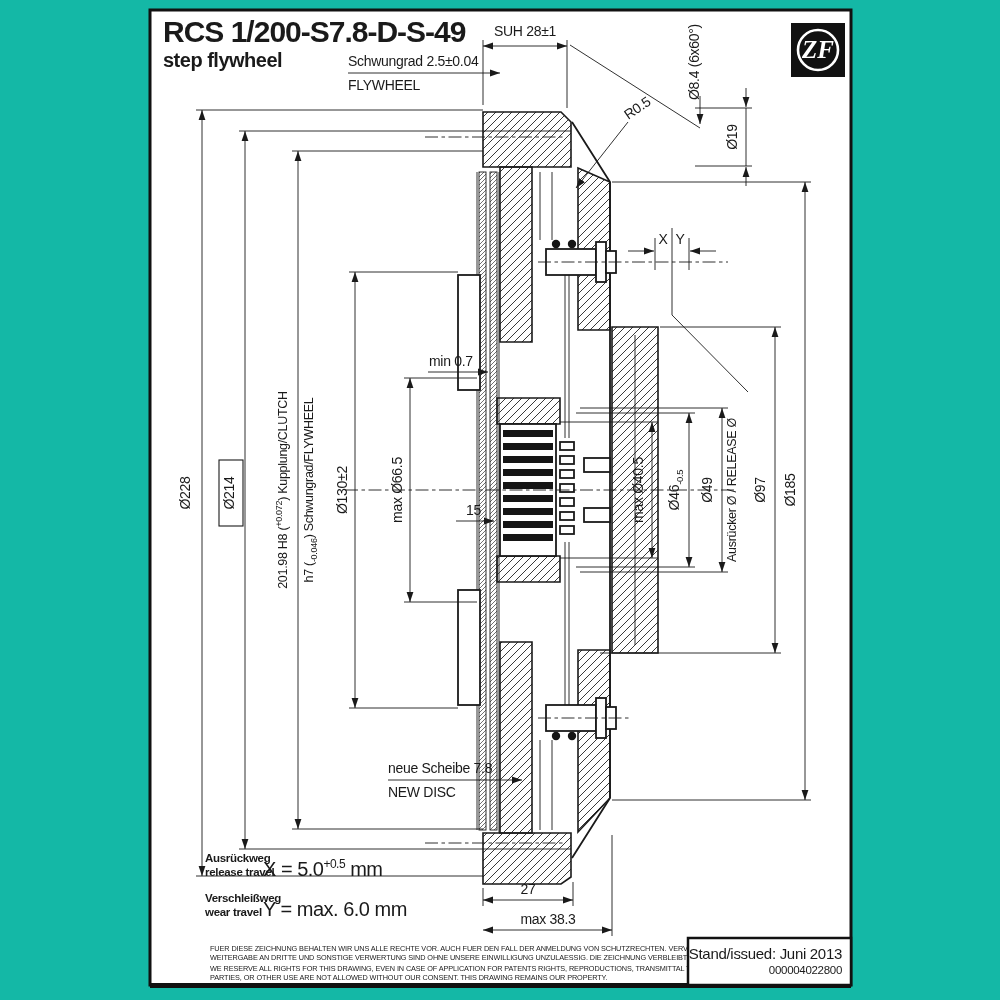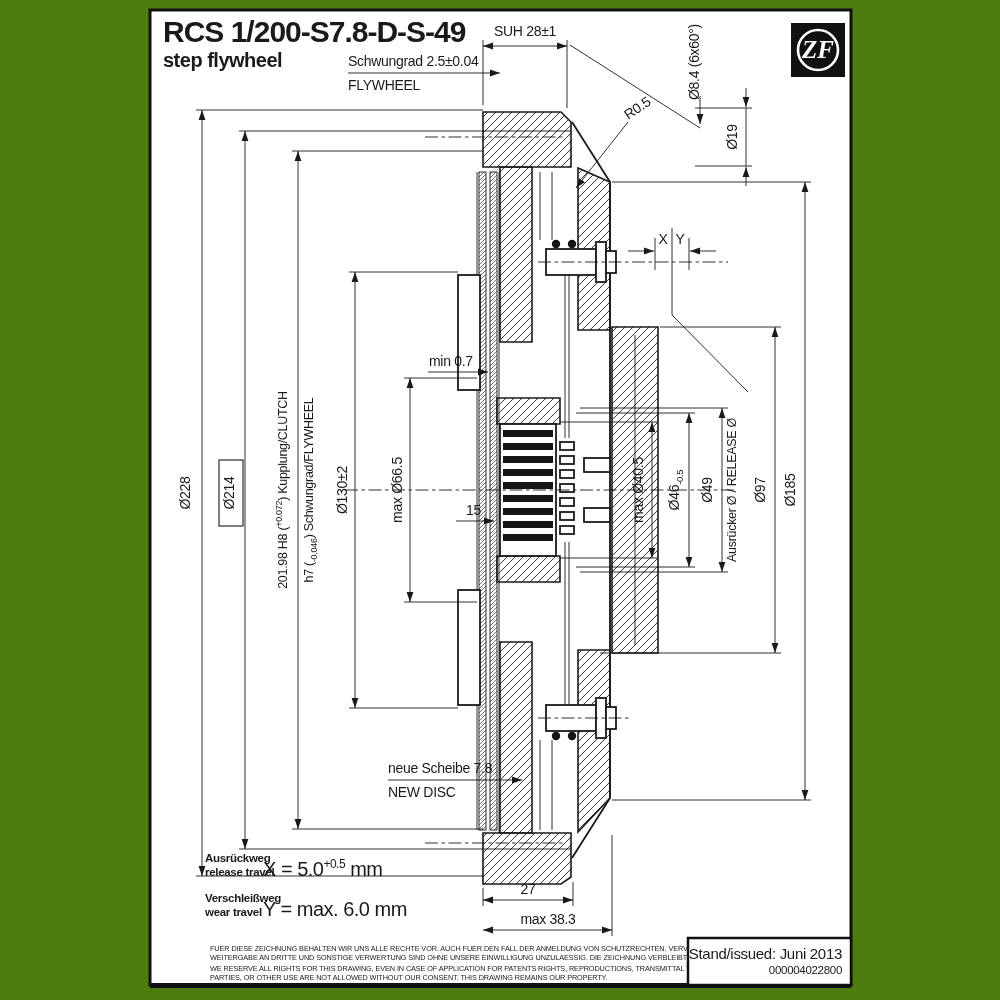--- a/index.html
+++ b/index.html
@@ -1,16 +1,16 @@
 <!DOCTYPE html>
 <html><head>
 <meta charset="utf-8">
 <style>
   html,body{margin:0;padding:0;background:#ffffff;}
-  .page{width:1000px;height:1000px;position:relative;background:#4d7c0f;}
+  .page{width:1000px;height:1000px;position:relative;background:#14b8a6;}
   svg{display:block;}
   .t{font-family:"Liberation Sans","DejaVu Sans",sans-serif;fill:#1a1a1a;}
   .title{font-size:30px;font-weight:bold;letter-spacing:-1px;}
   .subtitle{font-size:20px;font-weight:bold;letter-spacing:-0.5px;}
   .dim{font-size:14px;letter-spacing:-0.3px;}
   .dimS{font-size:12.5px;letter-spacing:-0.3px;}
   .eq{font-size:20px;letter-spacing:-0.5px;}
   .lbl{font-size:11.5px;font-weight:bold;letter-spacing:-0.3px;}
   .tiny{font-size:7.3px;letter-spacing:-0.1px;}
   .tb{font-size:15px;letter-spacing:-0.3px;}

